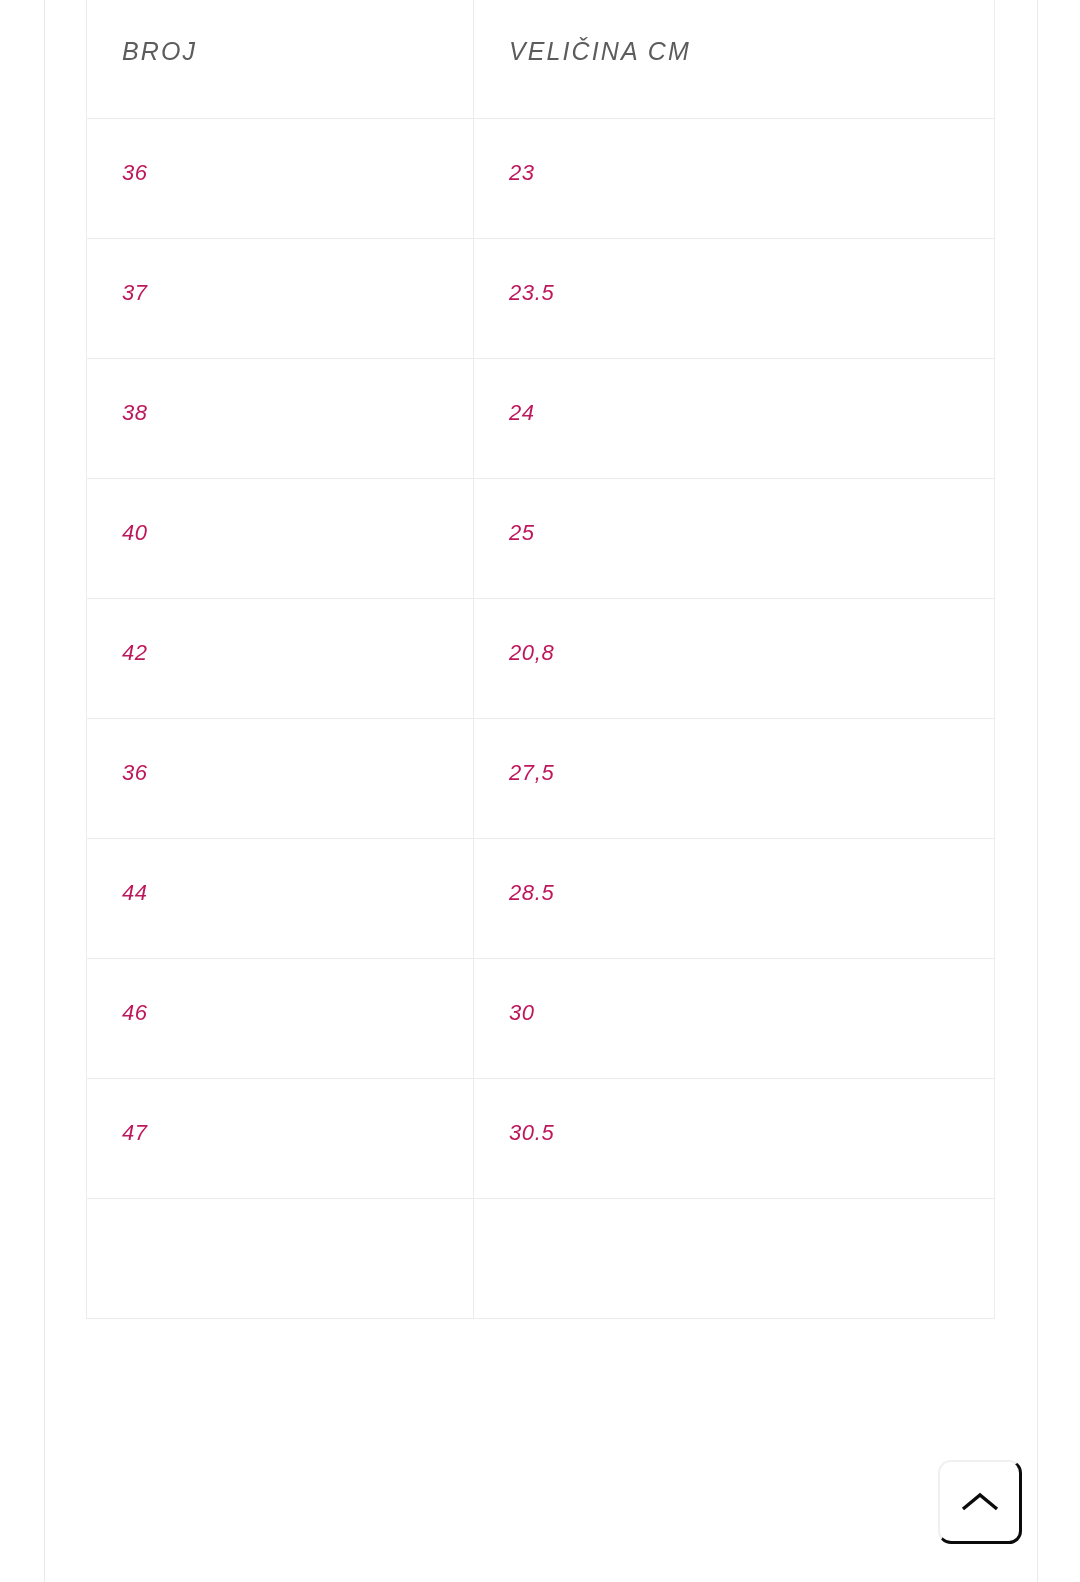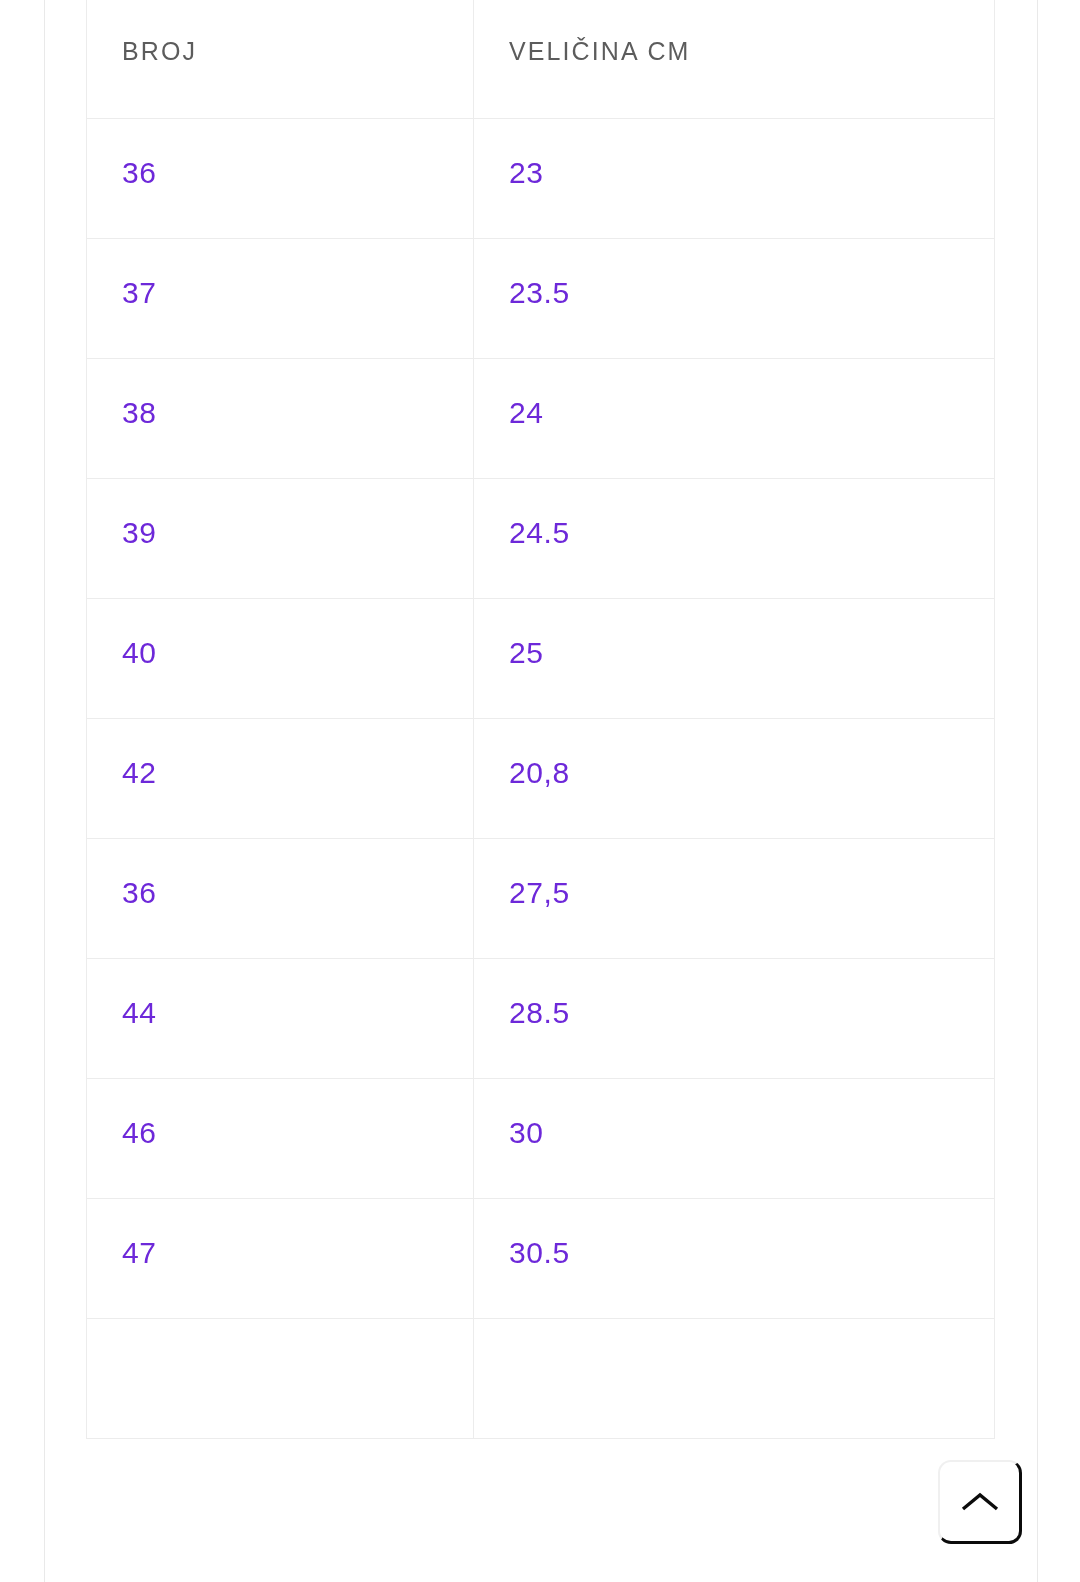--- a/index.html
+++ b/index.html
@@ -12,20 +12,21 @@
     font-family: "Liberation Sans", sans-serif;
     -webkit-font-smoothing: antialiased;
   }
 
   #page {
     position: relative;
     width: 1080px;
     height: 1582px;
     overflow: hidden;
     background: #ffffff;
+    font-style: italic;
   }
 
   
   .page-rule {
     position: absolute;
     top: 0;
     bottom: 0;
     width: 1px;
     background: #e9e9e9;
   }
@@ -62,24 +63,24 @@
     border-top: none;
     font-size: 25px;
     font-weight: 400;
     letter-spacing: 2.1px;
     color: #5c5c5c;
     padding-bottom: 14px;
   }
 
   .size-table tbody td {
     height: 120px;
-    font-size: 30px;
+    font-size: 22px;
     font-weight: 400;
     letter-spacing: 0.6px;
-    color: #6d28d9;
+    color: #be185d;
     padding-bottom: 10px;
   }
 
   
   .size-table tbody tr.clipped td {
     height: 120px;
   }
 
   
   .scroll-top {
@@ -131,24 +132,20 @@
       </tr>
       <tr>
         <td>37</td>
         <td>23.5</td>
       </tr>
       <tr>
         <td>38</td>
         <td>24</td>
       </tr>
       <tr>
-        <td>39</td>
-        <td>24.5</td>
-      </tr>
-      <tr>
         <td>40</td>
         <td>25</td>
       </tr>
       <tr>
         <td>42</td>
         <td>20,8</td>
       </tr>
       <tr>
         <td>36</td>
         <td>27,5</td>

